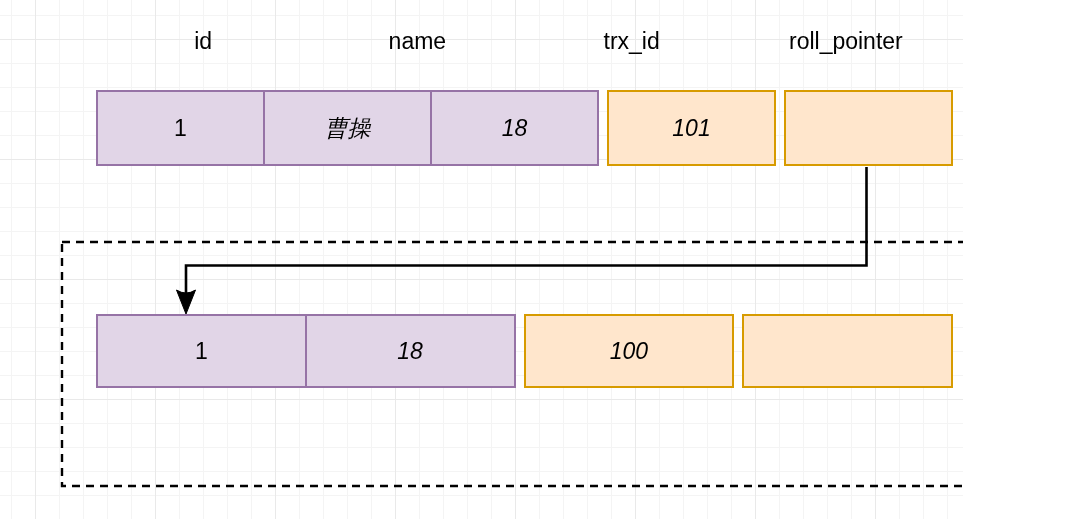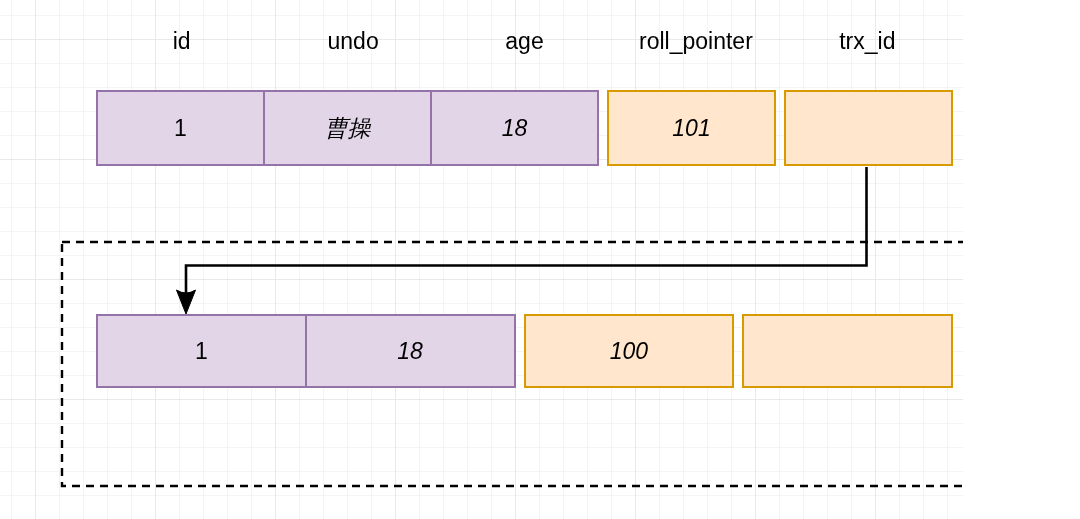--- a/index.html
+++ b/index.html
@@ -84,24 +84,23 @@
     color: #ff8a2e;
   }
 </style>
 </head>
 <body>
 
 <div id="canvas">
 
   <div class="header-row">
     <div class="col-label">id</div>
-    <div class="col-label">undo</div>
-    <div class="col-label">age</div>
+    <div class="col-label">name</div>
+    <div class="col-label">trx_id</div>
     <div class="col-label">roll_pointer</div>
-    <div class="col-label">trx_id</div>
   </div>
 
   <svg id="overlay" viewBox="0 0 1080 519" xmlns="http://www.w3.org/2000/svg">
     <rect x="62" y="242" width="965" height="244" fill="none" stroke="#000000" stroke-width="2.4" stroke-dasharray="8 6"></rect>
     <path d="M866.5,167 L866.5,265.5 L186,265.5 L186,300" fill="none" stroke="#000000" stroke-width="2.6"></path>
     <path d="M186,314 L176.5,290 Q186,296 195.5,290 Z" fill="#000000" stroke="#000000" stroke-width="1"></path>
   </svg>
 
   <div class="record-row current">
     <div class="cell purple">1</div>

